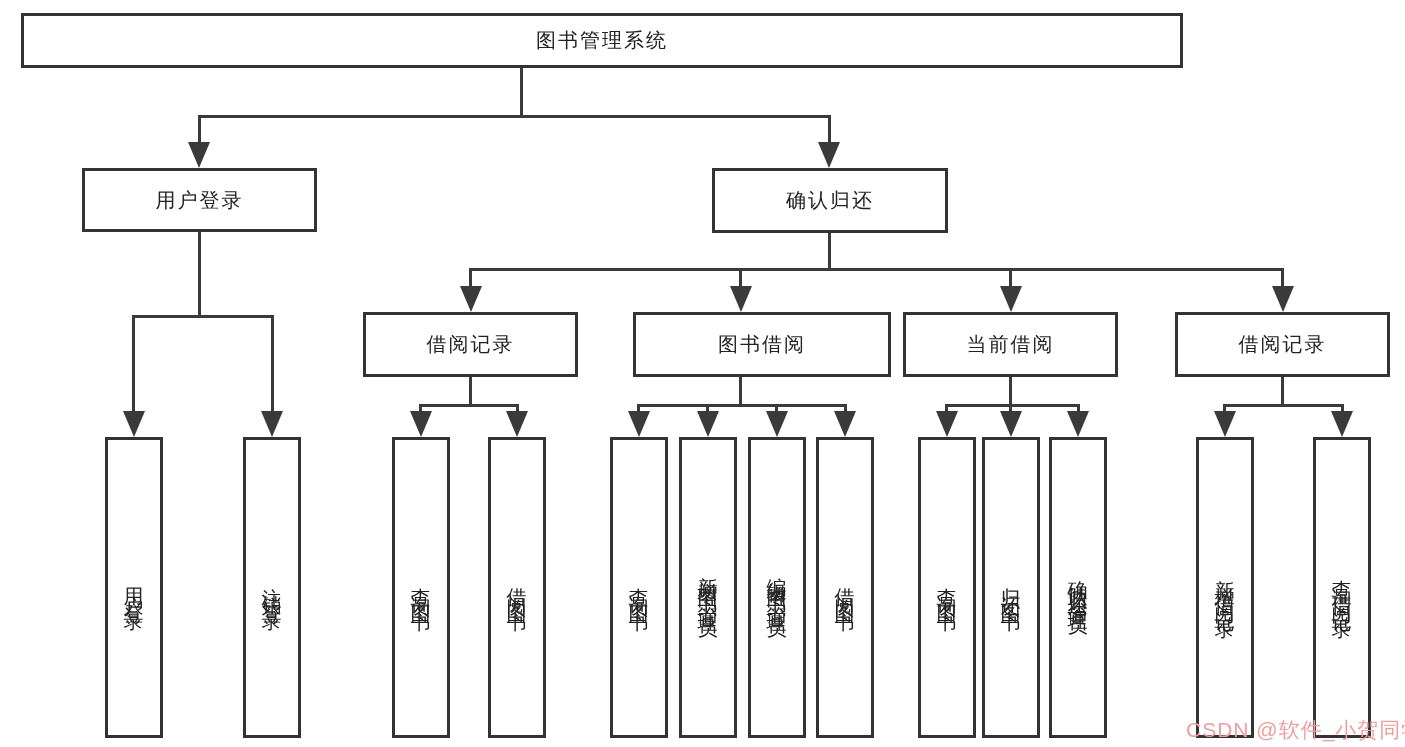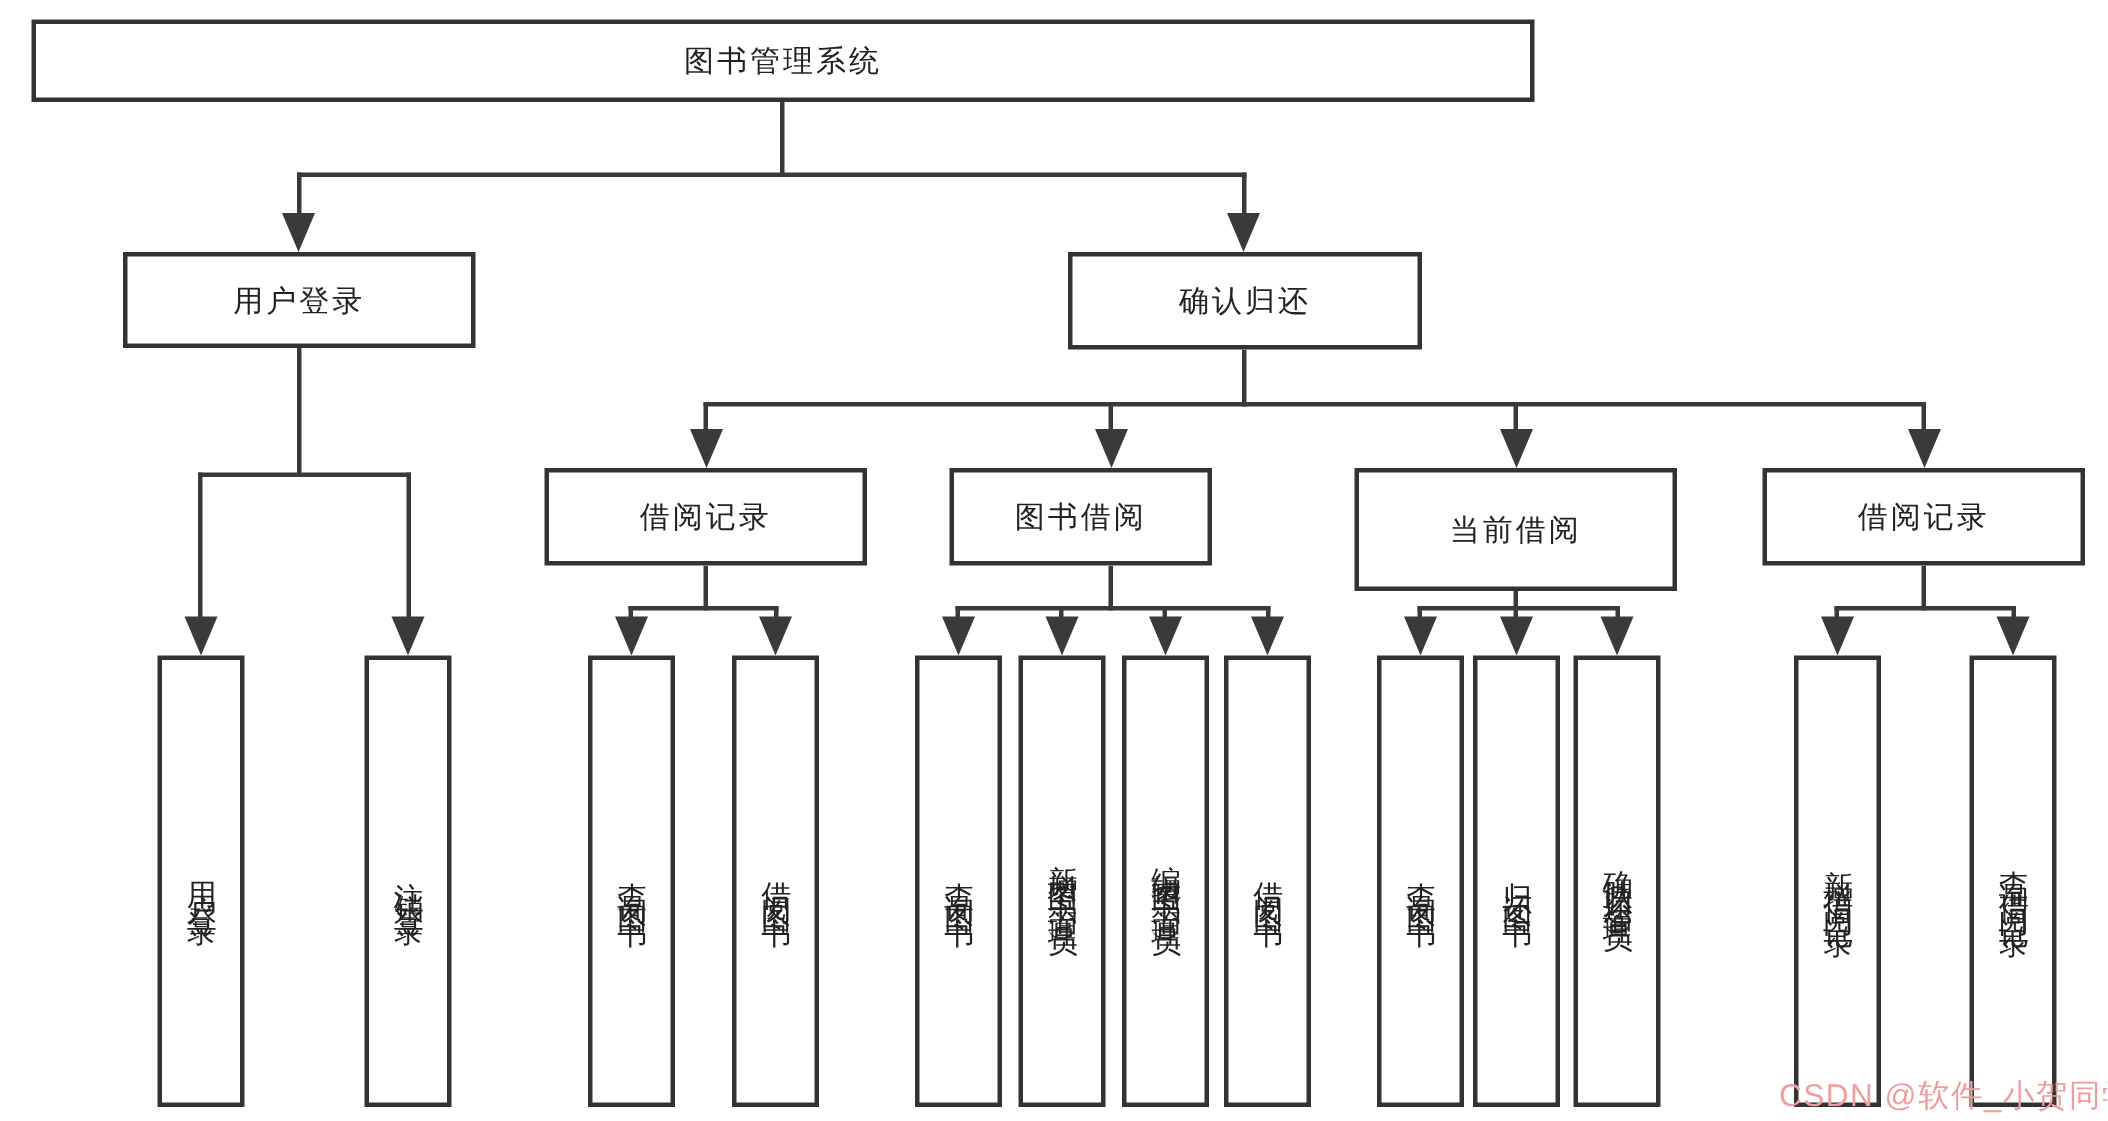--- a/index.html
+++ b/index.html
@@ -25,38 +25,38 @@
   .watermark{
     position:absolute;left:1186px;top:716px;z-index:6;
     font-size:21px;letter-spacing:1px;color:#ee9e9e;white-space:nowrap;
   }
 </style>
 </head>
 <body>
 
 <div class="canvas">
 
-  <div class="box" style="left:21px;top:13px;width:1002px;height:55px;">
+  <div class="box" style="left:21px;top:13px;width:1162px;height:55px;">
     <span class="hlabel">图书管理系统</span>
   </div>
 
   <div class="box" style="left:82px;top:168px;width:235px;height:64px;">
     <span class="hlabel">用户登录</span>
   </div>
   <div class="box" style="left:712px;top:168px;width:236px;height:65px;">
     <span class="hlabel">确认归还</span>
   </div>
 
   <div class="box" style="left:363px;top:312px;width:215px;height:65px;">
     <span class="hlabel">借阅记录</span>
   </div>
-  <div class="box" style="left:633px;top:312px;width:175px;height:65px;">
+  <div class="box" style="left:633px;top:312px;width:258px;height:65px;">
     <span class="hlabel">图书借阅</span>
   </div>
-  <div class="box" style="left:903px;top:312px;width:215px;height:82px;">
+  <div class="box" style="left:903px;top:312px;width:215px;height:65px;">
     <span class="hlabel">当前借阅</span>
   </div>
   <div class="box" style="left:1175px;top:312px;width:215px;height:65px;">
     <span class="hlabel">借阅记录</span>
   </div>
 
   <div class="box" style="left:105px;top:437px;width:58px;height:301px;">
     <span class="vlabel">用户登录</span>
   </div>
   <div class="box" style="left:243px;top:437px;width:58px;height:301px;">

